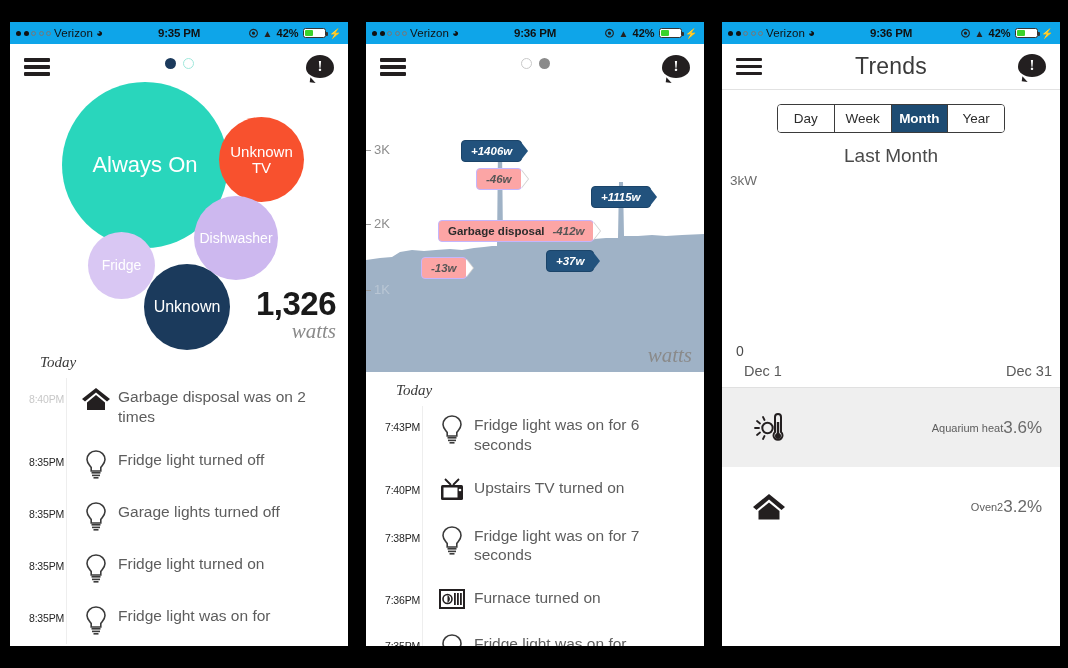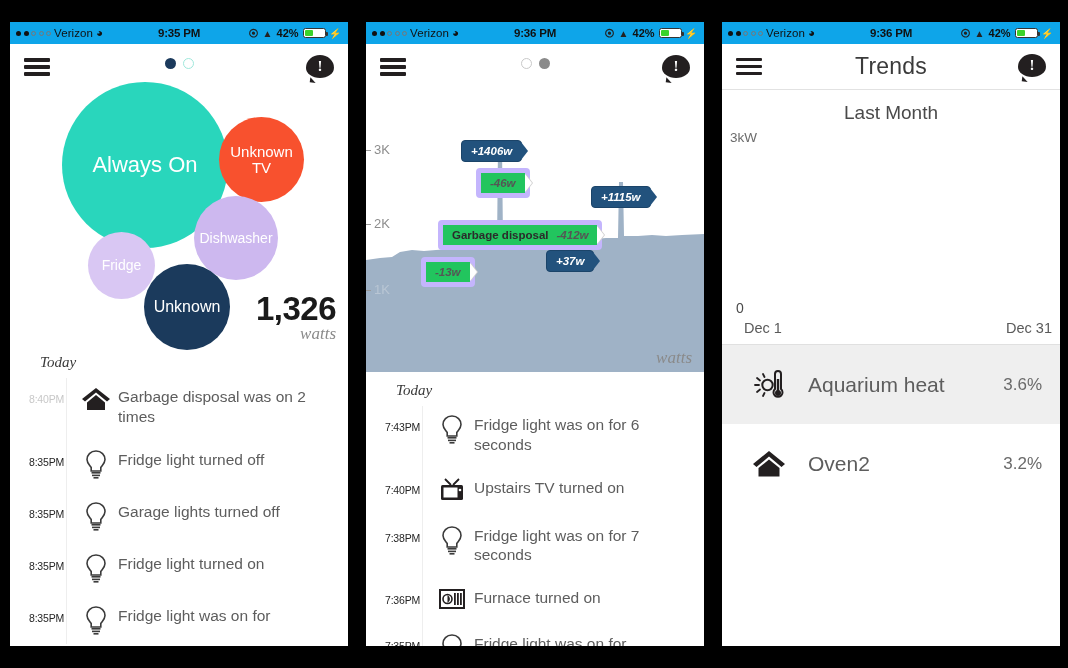--- a/index.html
+++ b/index.html
@@ -96,21 +96,21 @@
     padding: 4px; overflow: hidden;
   }
   .watts-big {
     position: absolute; right: 12px; bottom: 6px; text-align: right;
   }
   .watts-big .num {
     font-size: 33px; font-weight: bold; color: #1a1a1a; letter-spacing: -0.5px;
     font-family: "Liberation Sans", sans-serif;
   }
   .watts-big .unit {
-    font-size: 17px; color: #8a8a8a; font-family: "Liberation Serif", serif;
+    font-size: 21px; color: #8a8a8a; font-family: "Liberation Serif", serif;
     font-style: italic; margin-top: -4px;
   }
 
   
   .timeline { padding: 4px 0 0 0; position: relative; }
   .today-label {
     font-family: "Liberation Serif", serif; font-style: italic;
     font-size: 15px; color: #3a3a3a; padding: 6px 0 2px 30px;
   }
   .tl-rail {
@@ -136,21 +136,21 @@
   .axis-lab:before {
     content: ""; position: absolute; left: -8px; top: 8px; width: 5px; height: 1px; background: #999;
   }
   .axis-lab.ontint { color: #b9c6d4; }
   .callout {
     position: absolute; font-size: 11.5px; font-style: italic; font-weight: bold;
     padding: 4px 9px; white-space: nowrap; border-radius: 4px;
     display: flex; align-items: center;
   }
   .callout.dark { background: #22527d; color: #fff; border: 1px solid #1b4469; }
-  .callout.light { background: #22c55e; color: #555; border: 5px solid #c4b5fd; }
+  .callout.light { background: #fca5a5; color: #555; border: 1px solid #c4b5fd; }
   .callout:after {
     content: ""; position: absolute; right: -7px; top: 50%; transform: translateY(-50%);
     border-left: 7px solid currentColor; border-top: 9px solid transparent; border-bottom: 9px solid transparent;
   }
   .callout.dark:after { border-left-color: #22527d; }
   .callout.light:after { border-left-color: #ffffff; filter: drop-shadow(1px 0 0 #cfcfcf); }
   .callout .lbl { font-style: normal; font-weight: bold; color: #2b2b2b; margin-right: 8px; }
   .callout.dark .val { color: #fff; }
 
   
@@ -181,21 +181,21 @@
   .bc-dates {
     position: absolute; left: 22px; right: 8px; bottom: 8px;
     display: flex; justify-content: space-between; font-size: 14.5px; color: #5a5a5a;
   }
   .trend-list { border-top: 1px solid #e0e0e0; }
   .trend-row {
     display: flex; align-items: center; height: 79px; padding: 0 18px 0 30px;
   }
   .trend-row.alt { background: #efefef; }
   .trend-row .ticon { width: 56px; flex: 0 0 56px; display: flex; align-items: center; }
-  .trend-row .tname { font-size: 21px; color: #5d5d5d; flex: 1; }
+  .trend-row .tname { font-size: 11px; color: #5d5d5d; flex: 1; text-align: right; }
   .trend-row .tpct { font-size: 17px; color: #6a6a6a; }
 </style>
 </head>
 <body>
 
 <div class="stage">
 
   <div class="phone" id="phone1">
     <div class="statusbar">
       <div class="sb-left">
@@ -514,20 +514,26 @@
           <span></span>
         </div>
       <div class="nav-title">Trends</div>
       <div class="alert-bubble">
         <div class="bub">
             <span class="bang">!</span>
           </div>
       </div>
     </div>
 
+    <div class="segmented">
+      <div class="seg">Day</div>
+      <div class="seg">Week</div>
+      <div class="seg active">Month</div>
+      <div class="seg">Year</div>
+    </div>
 
     <div class="period-label">Last Month</div>
 
     <div class="barchart-wrap">
       <div class="bc-ylab">3kW</div>
       <div class="bc-zero">0</div>
       <div class="bars" id="bars">
           <div class="bar" title="Dec 1">
             <div class="stem" style="height: 50.6667%; background: rgb(207, 205, 200);"></div>
             <div class="base" style="height: 1.66667%; background: rgb(27, 58, 92);"></div>

